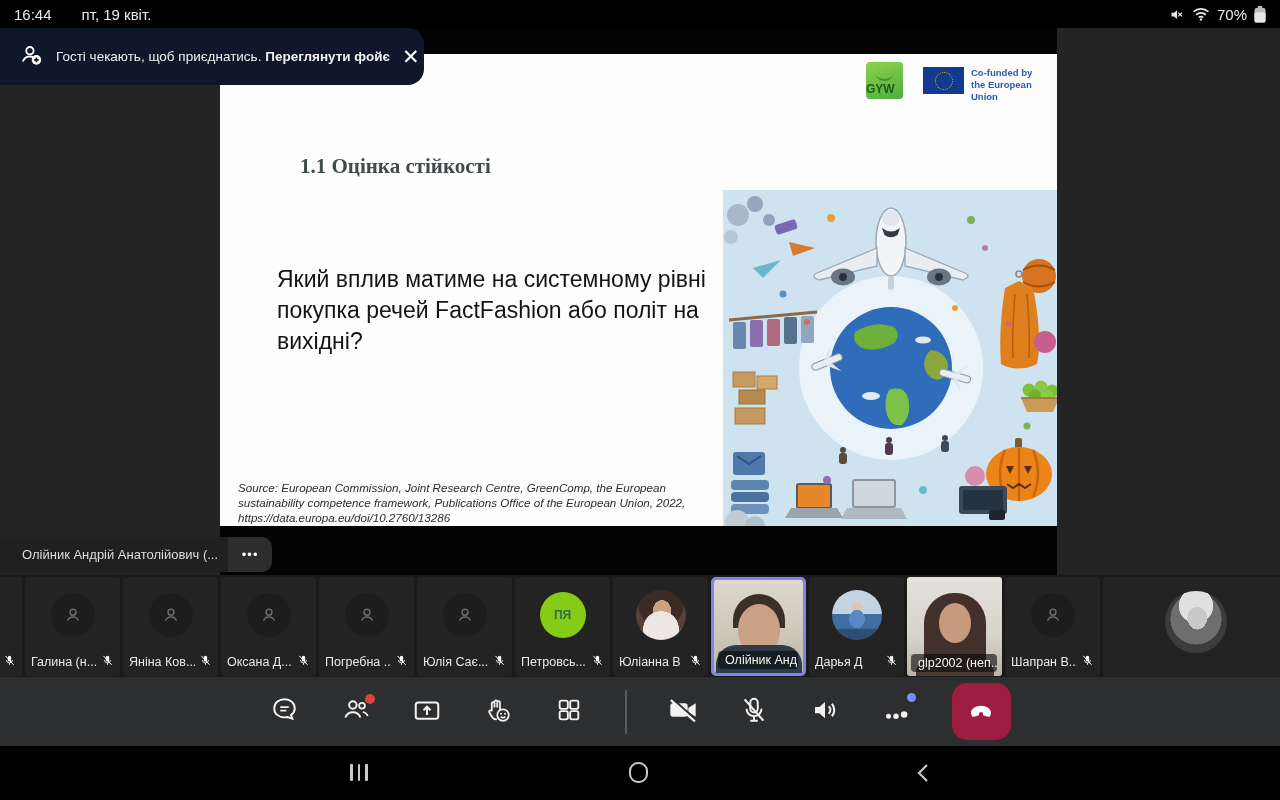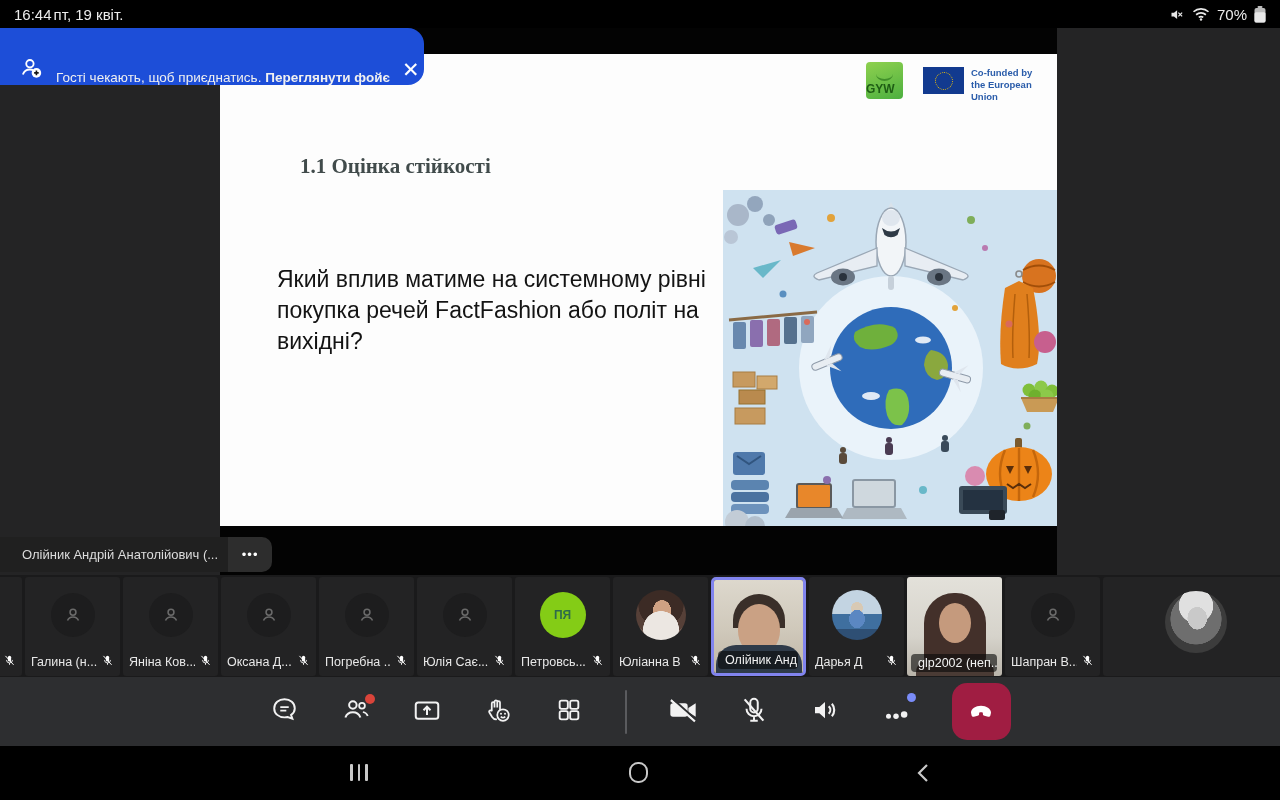--- a/index.html
+++ b/index.html
@@ -4,21 +4,21 @@
 <style>
   * { margin:0; padding:0; box-sizing:border-box; }
   html,body { width:1280px; height:800px; background:#000; overflow:hidden;
               font-family:"Liberation Sans", sans-serif; }
   #screen { position:relative; width:1280px; height:800px; background:#000; }
 
   
   #status-bar { position:absolute; top:0; left:0; width:1280px; height:28px; background:#000;
                 display:flex; align-items:center; justify-content:space-between; padding:0 14px;
                 color:#ececec; font-size:15px; }
-  .sb-left { display:flex; gap:2px; align-items:flex-end; }
+  .sb-left { display:flex; gap:30px; align-items:flex-end; }
   .sb-right { display:flex; gap:7px; align-items:center; }
   .sb-right svg { display:block; }
 
   
   #stage { position:absolute; top:28px; left:0; width:1280px; height:547px; background:#020202; }
   .stage-panel { position:absolute; top:0; height:547px; background:#242425; }
   #stage-left  { left:0;  width:220px; }
   #stage-right { left:1057px; width:223px; }
   #shared-col { position:absolute; left:220px; top:0; width:837px; height:547px; background:#030303; }
 
@@ -47,22 +47,22 @@
               transform:translate(-50%,-50%); border-radius:50%;
               border:1.5px dotted #f4c400; }
   #eu-text { font-size:9.5px; line-height:1.25; color:#2a5caa; font-weight:bold; width:78px; }
 
   
   #illustration { position:absolute; left:503px; top:136px; width:334px; height:336px; }
   #illustration svg { display:block; }
 
   
   #notification { position:absolute; left:0; top:28px; width:424px; height:57px;
-                  background:#1d4ed8; border-radius:0 16px 16px 0;
-                  display:flex; align-items:flex-end; gap:12px; padding:0 16px 0 18px; z-index:20; }
+                  background:#0f172a; border-radius:0 16px 16px 0;
+                  display:flex; align-items:center; gap:12px; padding:0 16px 0 18px; z-index:20; }
   #notification .msg { color:#f0f0f0; font-size:13.5px; white-space:nowrap; }
   #notification .msg b { font-weight:bold; }
   #notif-close { margin-left:auto; width:30px; height:30px; display:flex; align-items:center;
                  justify-content:center; color:#fff; font-size:21px; cursor:pointer; }
 
   
   #speaker-tag { position:absolute; left:0; top:537px; height:35px; z-index:15;
                  display:flex; align-items:stretch; }
   #speaker-name { background:#202020; color:#dcdcdc; font-size:13px; display:flex;
                   align-items:center; padding:0 10px 0 22px; }
@@ -192,20 +192,21 @@
         <div id="gyw-logo">
           <span>GYW</span>
         </div>
         <div id="eu-logo">
           <div id="eu-flag"></div>
           <div id="eu-text">Co-funded by the European Union</div>
         </div>
 
         <div id="slide-subtitle">1.1 Оцінка стійкості</div>
         <div id="slide-question">Який вплив матиме на системному рівні покупка речей FactFashion або політ на вихідні?</div>
+        <div id="slide-source">Source: European Commission, Joint Research Centre, GreenComp, the European sustainability competence framework, Publications Office of the European Union, 2022, https://data.europa.eu/doi/10.2760/13286</div>
 
         <div id="illustration">
           <svg width="334" height="336" viewBox="0 0 334 336">
             <rect x="0" y="0" width="334" height="336" fill="#cfe2f0"></rect>
             <circle cx="168" cy="178" r="92" fill="#eaf3fa"></circle>
 
             <circle cx="15" cy="25" r="11" fill="#a9b7c9"></circle>
               <circle cx="32" cy="14" r="8" fill="#93a6bd"></circle>
             <circle cx="8" cy="47" r="7" fill="#b9c6d6"></circle>
               <circle cx="46" cy="30" r="6" fill="#8fa3ba"></circle>

